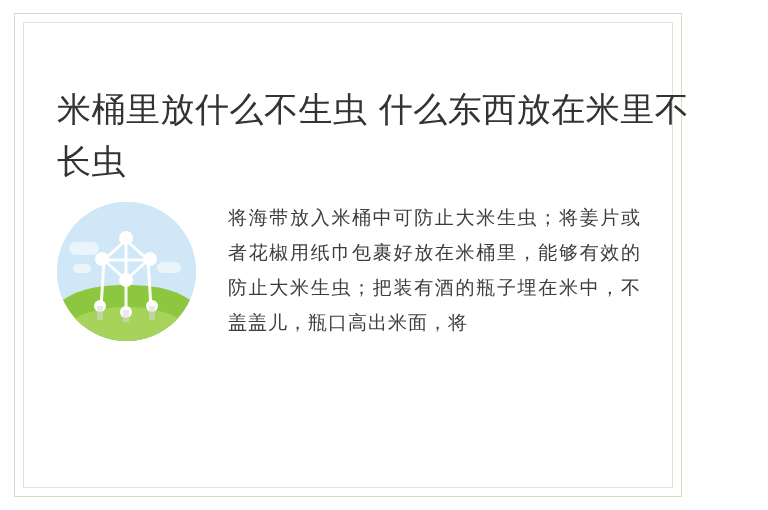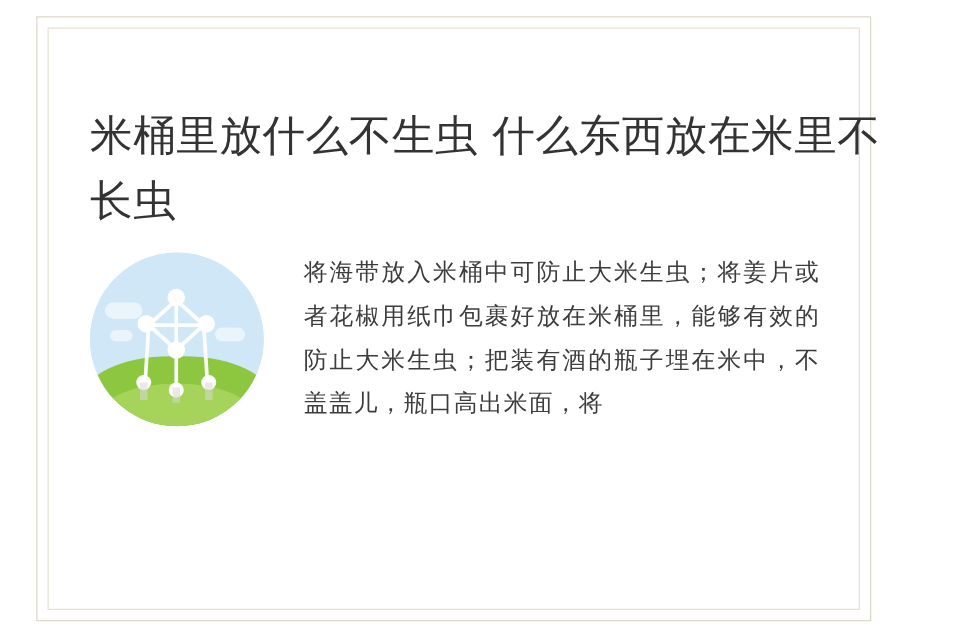--- a/index.html
+++ b/index.html
@@ -7,21 +7,21 @@
     padding: 0;
   }
   body {
     width: 768px;
     height: 510px;
     background: #ffffff;
     font-family: "Liberation Sans", sans-serif;
   }
   .card {
     position: absolute;
-    left: 29px;
+    left: 14px;
     top: 13px;
     width: 668px;
     height: 484px;
     box-sizing: border-box;
     border: 1px solid #ddd9c7;
     background: #ffffff;
   }
   .card-inner {
     position: absolute;
     left: 8px;
@@ -41,21 +41,21 @@
     font-family: "DejaVu Sans", "Liberation Sans", sans-serif;
     font-weight: normal;
     letter-spacing: 0.5px;
   }
   .body-row {
     position: absolute;
     left: 42px;
     top: 186px;
     right: 40px;
     display: flex;
-    align-items: center;
+    align-items: flex-start;
   }
   .thumb {
     width: 139px;
     height: 139px;
     border-radius: 50%;
     background: #cfe6f5;
     position: relative;
     overflow: hidden;
     flex: 0 0 auto;
     margin-top: 2px;

